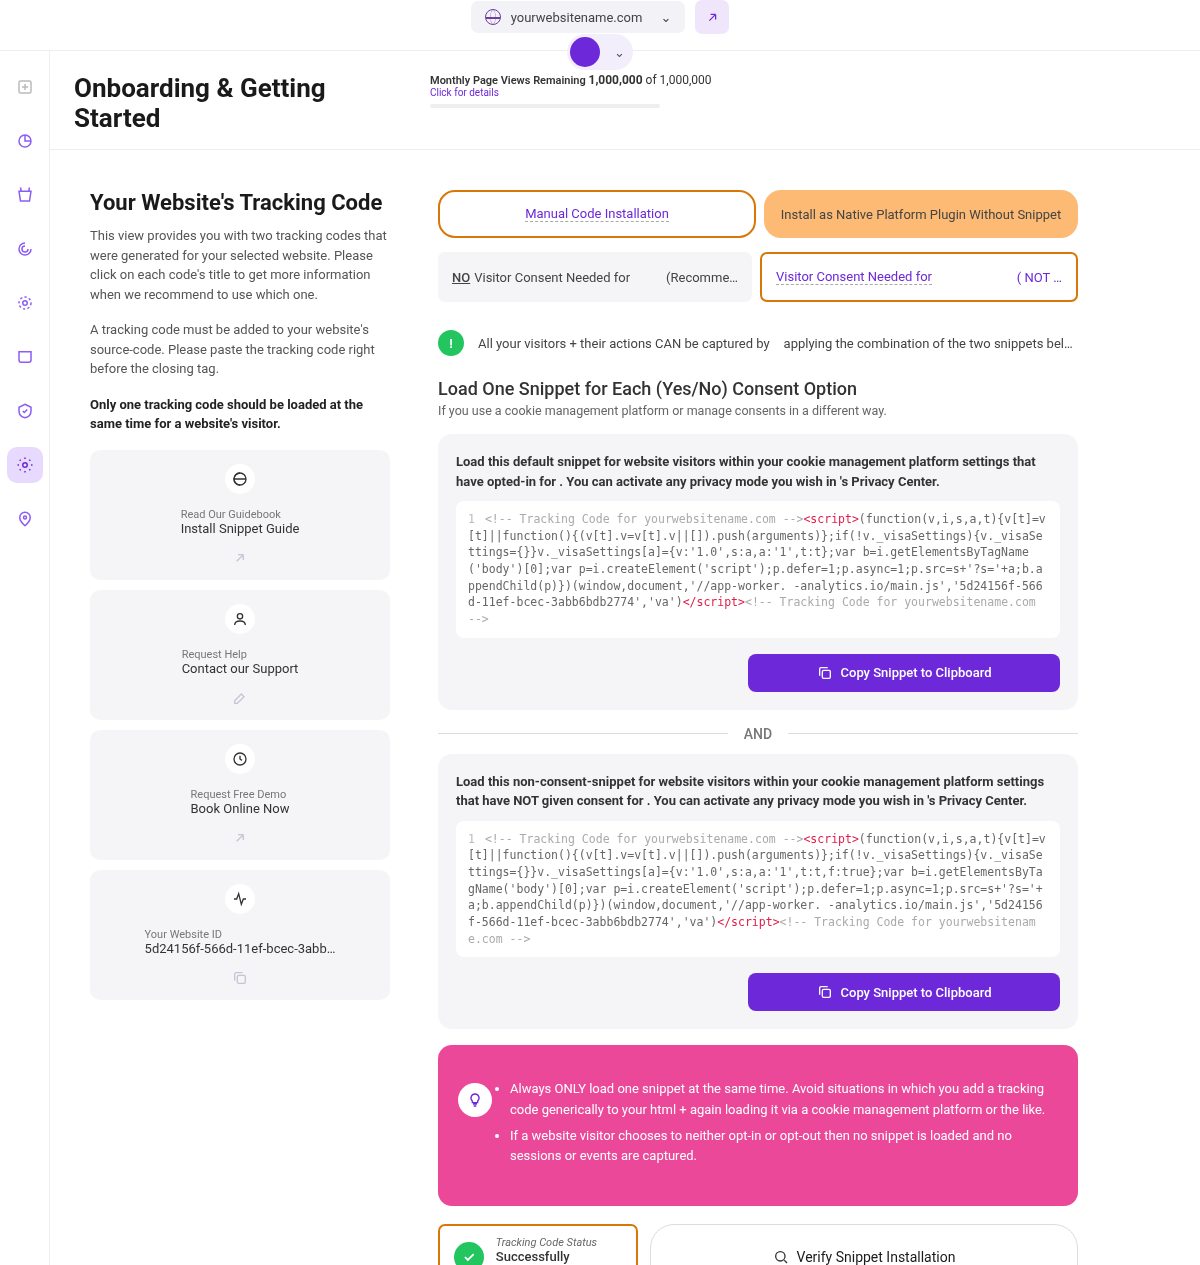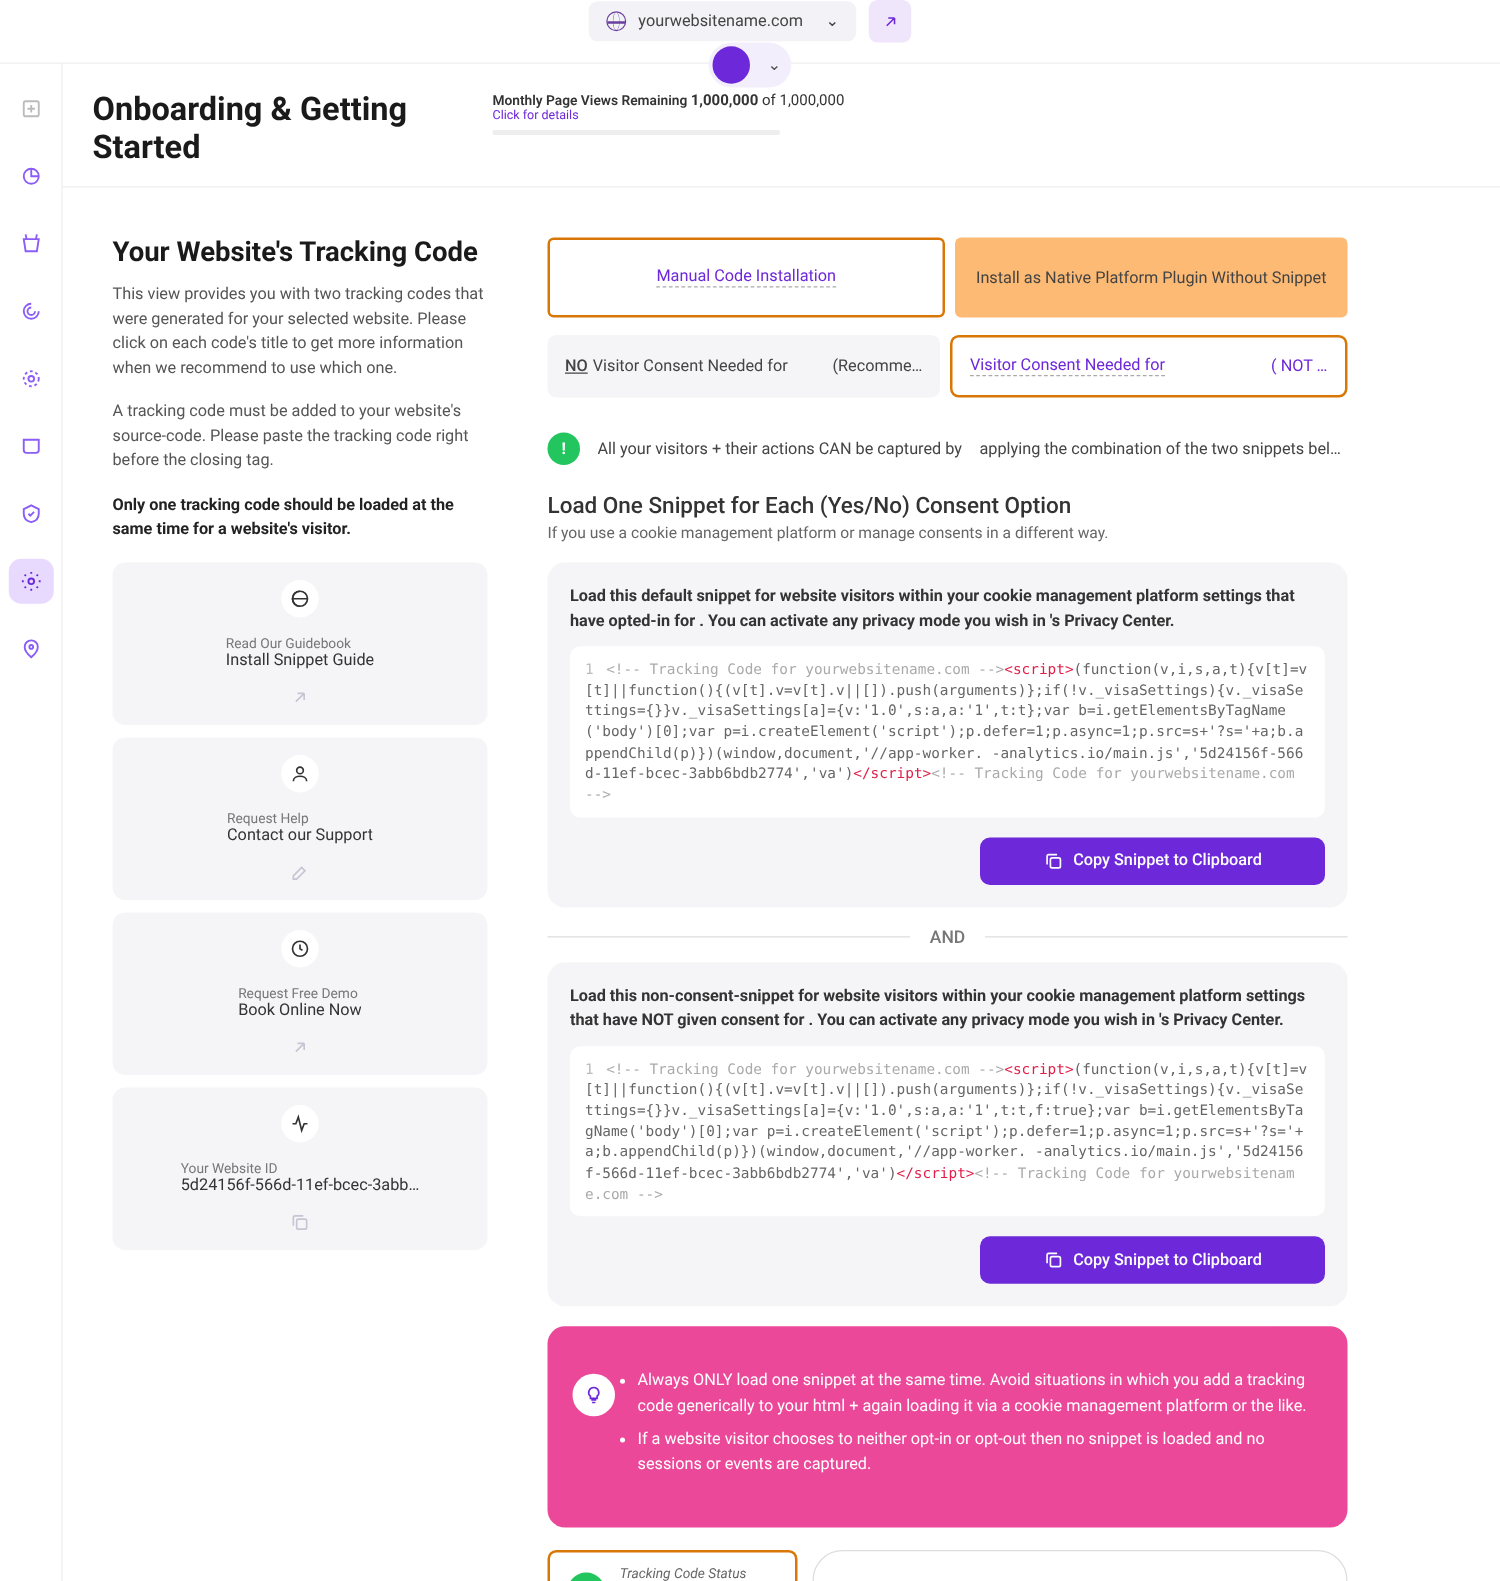--- a/index.html
+++ b/index.html
@@ -21,21 +21,21 @@
 
 .rail { position: absolute; left: 0; top: 51px; width: 50px; border-right: 1px solid #eee; height: calc(100% - 51px); display: flex; flex-direction: column; align-items: center; padding-top: 18px; gap: 18px; }
 .rail-item { width: 36px; height: 36px; display: flex; align-items: center; justify-content: center; color: #8b5cf6; border-radius: 10px; }
 .rail-item.active { background: #e8d9ff; }
 .rail-icon { width: 18px; height: 18px; }
 
 
 .main { margin-left: 50px; }
 
 
-.header-row { display: flex; align-items: flex-start; padding: 22px 24px 16px 24px; border-bottom: 1px solid #eee; }
+.header-row { display: flex; align-items: flex-start; padding: 22px 24px 16px 24px; border-bottom: 1px solid #eee; gap: 36px; }
 .page-title { font-size: 26px; font-weight: 700; flex: 0 0 320px; }
 .stats { font-size: 11px; color: #333; }
 .stats .label { font-weight: 600; display: inline-block; }
 .stats .nums { font-size: 12px; color: #333; }
 .stats .nums b { font-weight: 700; }
 .stats .click { color: #6d28d9; font-size: 10px; display: block; }
 .stats-bar { height: 4px; width: 230px; background: #eee; margin-top: 6px; border-radius: 3px; }
 
 
 .body { display: flex; gap: 48px; padding: 40px 24px 60px 40px; align-items: flex-start; }
@@ -48,21 +48,21 @@
 
 .card { background: #f5f5f7; border-radius: 10px; padding: 14px 16px; display: flex; align-items: center; gap: 14px; margin-bottom: 10px; flex-direction: column; }
 .card-icon { width: 30px; height: 30px; background: #fff; border-radius: 50%; display: flex; align-items: center; justify-content: center; flex-shrink: 0; }
 .card-body { flex: 1; min-width: 0; }
 .card-sub { font-size: 11px; color: #777; }
 .card-main { font-size: 13px; color: #333; white-space: nowrap; overflow: hidden; text-overflow: ellipsis; }
 .card-action { color: #c8c4d4; flex-shrink: 0; }
 
 
 .tab-row { display: flex; gap: 8px; margin-bottom: 14px; }
-.tab { flex: 1; height: 64px; display: flex; align-items: center; justify-content: center; border-radius: 5px; font-size: 13px; text-align: center; padding: 0 12px; cursor: pointer; }
+.tab { flex: 1; height: 48px; display: flex; align-items: center; justify-content: center; border-radius: 17px; font-size: 13px; text-align: center; padding: 0 12px; cursor: pointer; }
 .tab.active { border: 2px solid #d97706; background: #fff; color: #6d28d9; }
 .tab.active span { border-bottom: 1px dashed #aaa; }
 .tab.inactive { background: #fdba74; color: #444; }
 
 .consent-row { display: flex; gap: 8px; margin-bottom: 14px; }
 .consent-tab { flex: 1; height: 50px; display: flex; align-items: center; border-radius: 7px; font-size: 13px; padding: 0 14px; overflow: hidden; cursor: pointer; }
 .consent-tab.left { background: #f5f5f7; color: #444; }
 .consent-tab.left .no { text-decoration: underline; font-weight: 500; margin-right: 4px; }
 .consent-tab.right { border: 2px solid #d97706; color: #6d28d9; }
 .consent-tab .trail { margin-left: auto; white-space: nowrap; overflow: hidden; text-overflow: ellipsis; }
@@ -73,21 +73,21 @@
 
 .sub-heading { font-size: 18px; font-weight: 500; color: #333; margin-top: 8px; }
 .sub-desc { font-size: 12.5px; color: #666; margin-top: 4px; margin-bottom: 16px; }
 
 .snippet-box { background: #f5f5f7; border-radius: 14px; padding: 18px; margin-bottom: 16px; }
 .snippet-title { font-size: 13px; font-weight: 700; color: #333; line-height: 1.5; margin-bottom: 10px; }
 .code-block { background: #fff; border-radius: 8px; padding: 10px 12px; font-family: Menlo, Consolas, monospace; font-size: 11.5px; line-height: 1.45; color: #666; word-break: break-all; }
 .code-block .c-grey { color: #aaa; }
 .code-block .c-red { color: #e11d48; }
 .code-block .ln { color: #bbb; margin-right: 10px; }
-.copy-btn { margin-top: 16px; margin-left: auto; display: flex; align-items: center; justify-content: center; gap: 8px; width: 276px; height: 38px; background: #6d28d9; color: #fff; border-radius: 8px; font-size: 13px; font-weight: 500; cursor: pointer; }
+.copy-btn { margin-top: 16px; margin-left: auto; display: flex; align-items: center; justify-content: center; gap: 8px; width: 312px; height: 38px; background: #6d28d9; color: #fff; border-radius: 8px; font-size: 13px; font-weight: 500; cursor: pointer; }
 
 .and-divider { display: flex; align-items: center; gap: 16px; margin: 12px 0; }
 .and-divider::before, .and-divider::after { content: ""; flex: 1; height: 1px; background: #ddd; }
 .and-divider span { font-size: 14px; color: #777; font-weight: 500; }
 
 .tip-box { background: #ec4899; border-radius: 14px; padding: 34px 20px; display: flex; gap: 0; color: #fff; margin-bottom: 18px; }
 .tip-icon { width: 34px; height: 34px; background: #fff; border-radius: 50%; display: flex; align-items: center; justify-content: center; color: #6d28d9; flex-shrink: 0; margin-top: 4px; }
 .tip-box ul { list-style: disc; padding-left: 18px; font-size: 13px; line-height: 1.55; }
 .tip-box li { margin-bottom: 6px; }
 

